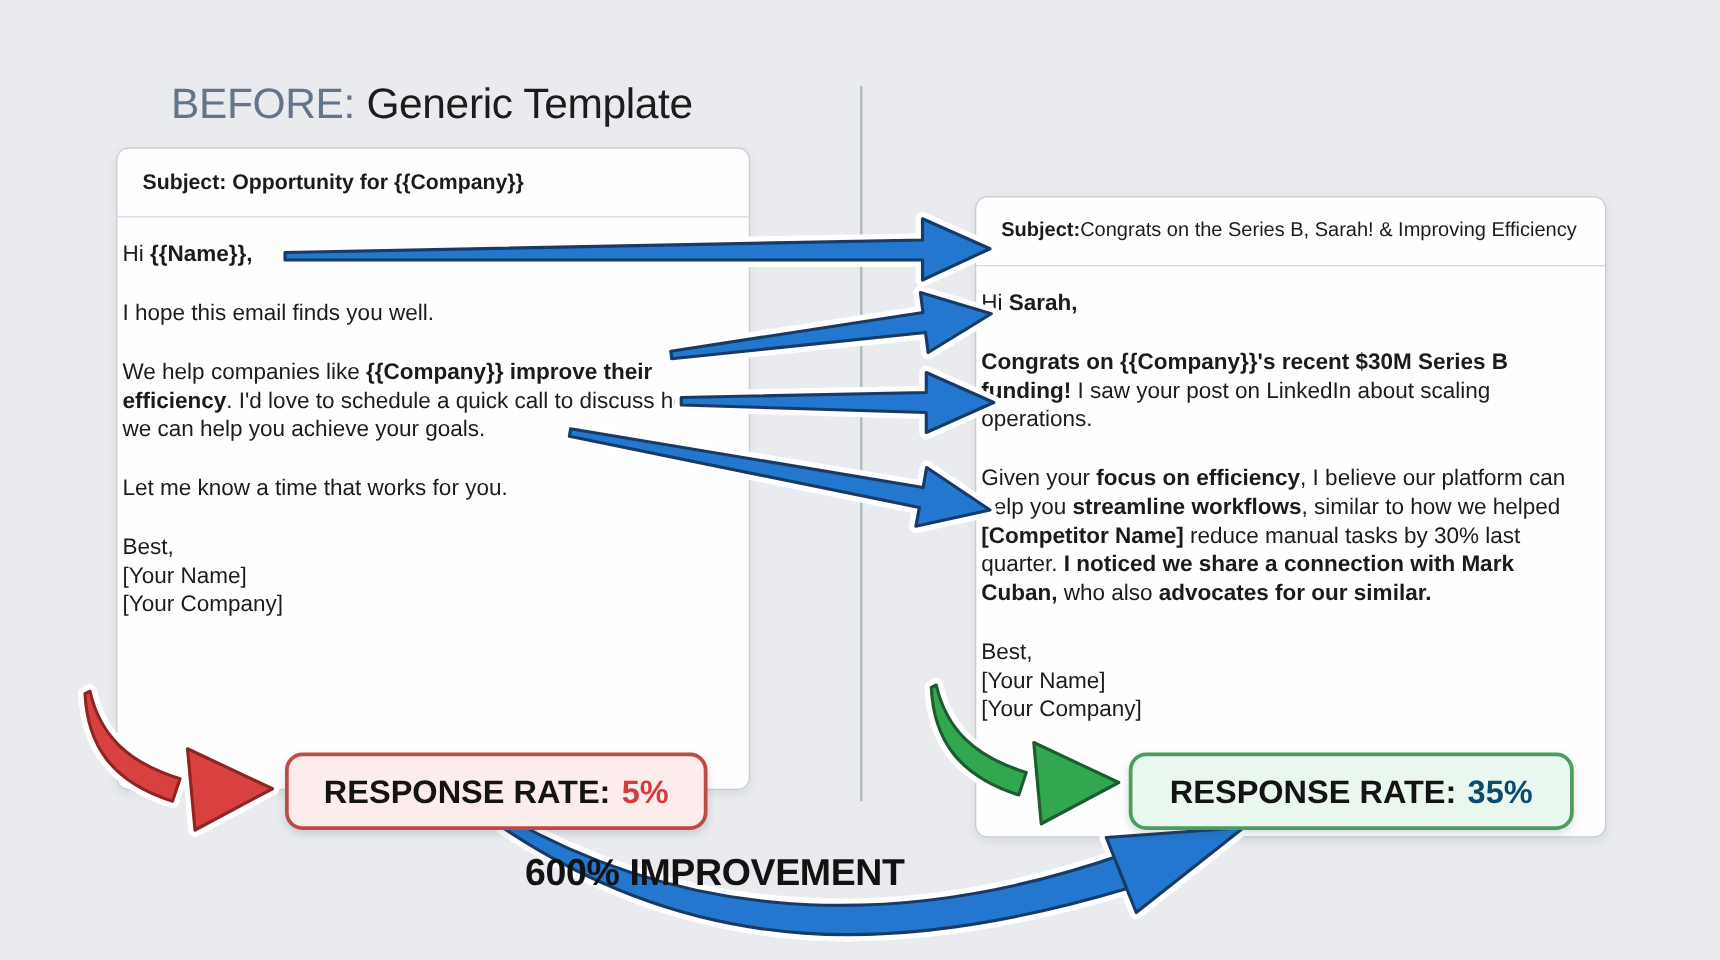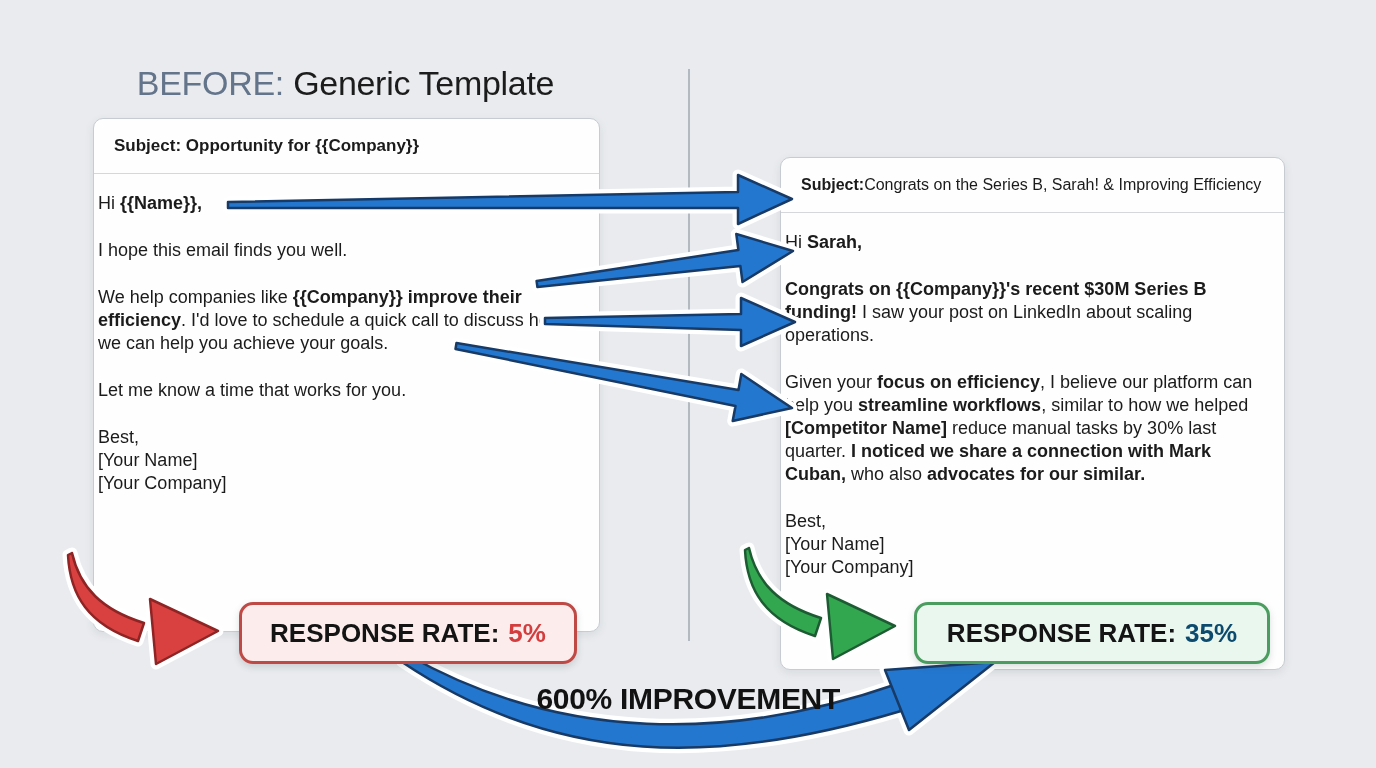--- a/index.html
+++ b/index.html
@@ -46,32 +46,32 @@
   .arr-blue{fill:#2377cf; stroke:#173a66; stroke-width:2.5; stroke-linejoin:round;}
   .arr-red{fill:#d94040; stroke:#8e2424; stroke-width:2.5; stroke-linejoin:round;}
   .arr-green{fill:#33a650; stroke:#1d5c32; stroke-width:2.5; stroke-linejoin:round;}
 
   
   .rate-badge{
     position:absolute; height:56px; border-radius:14px;
     display:flex; align-items:center; justify-content:center;
     font-size:26px; font-weight:700; color:#141414;
     box-shadow:0 3px 7px rgba(60,70,80,0.18);
-    z-index:6; white-space:nowrap;margin-left:11px;
+    z-index:6; white-space:nowrap;
   }
   #badge-before{left:228px; top:602px; width:332px; background:#fcecec; border:3px solid #bf4a45;}
   #badge-after{left:903px; top:602px; width:350px; background:#e9f7ee; border:3px solid #4a9d5f;}
   .rate-value{margin-left:9px;}
   #badge-before .rate-value{color:#d43d3d;}
   #badge-after .rate-value{color:#0c4a6e;}
 
   
   .improvement{
     position:absolute; left:420px; top:682px; width:420px;
-    text-align:right; font-size:30px; font-weight:800; color:#121212;
+    text-align:left; font-size:30px; font-weight:800; color:#121212;
     letter-spacing:-0.3px; z-index:7;
   }
 </style>
 </head>
 <body>
 
 <div class="canvas">
 
   <div class="divider"></div>
 

